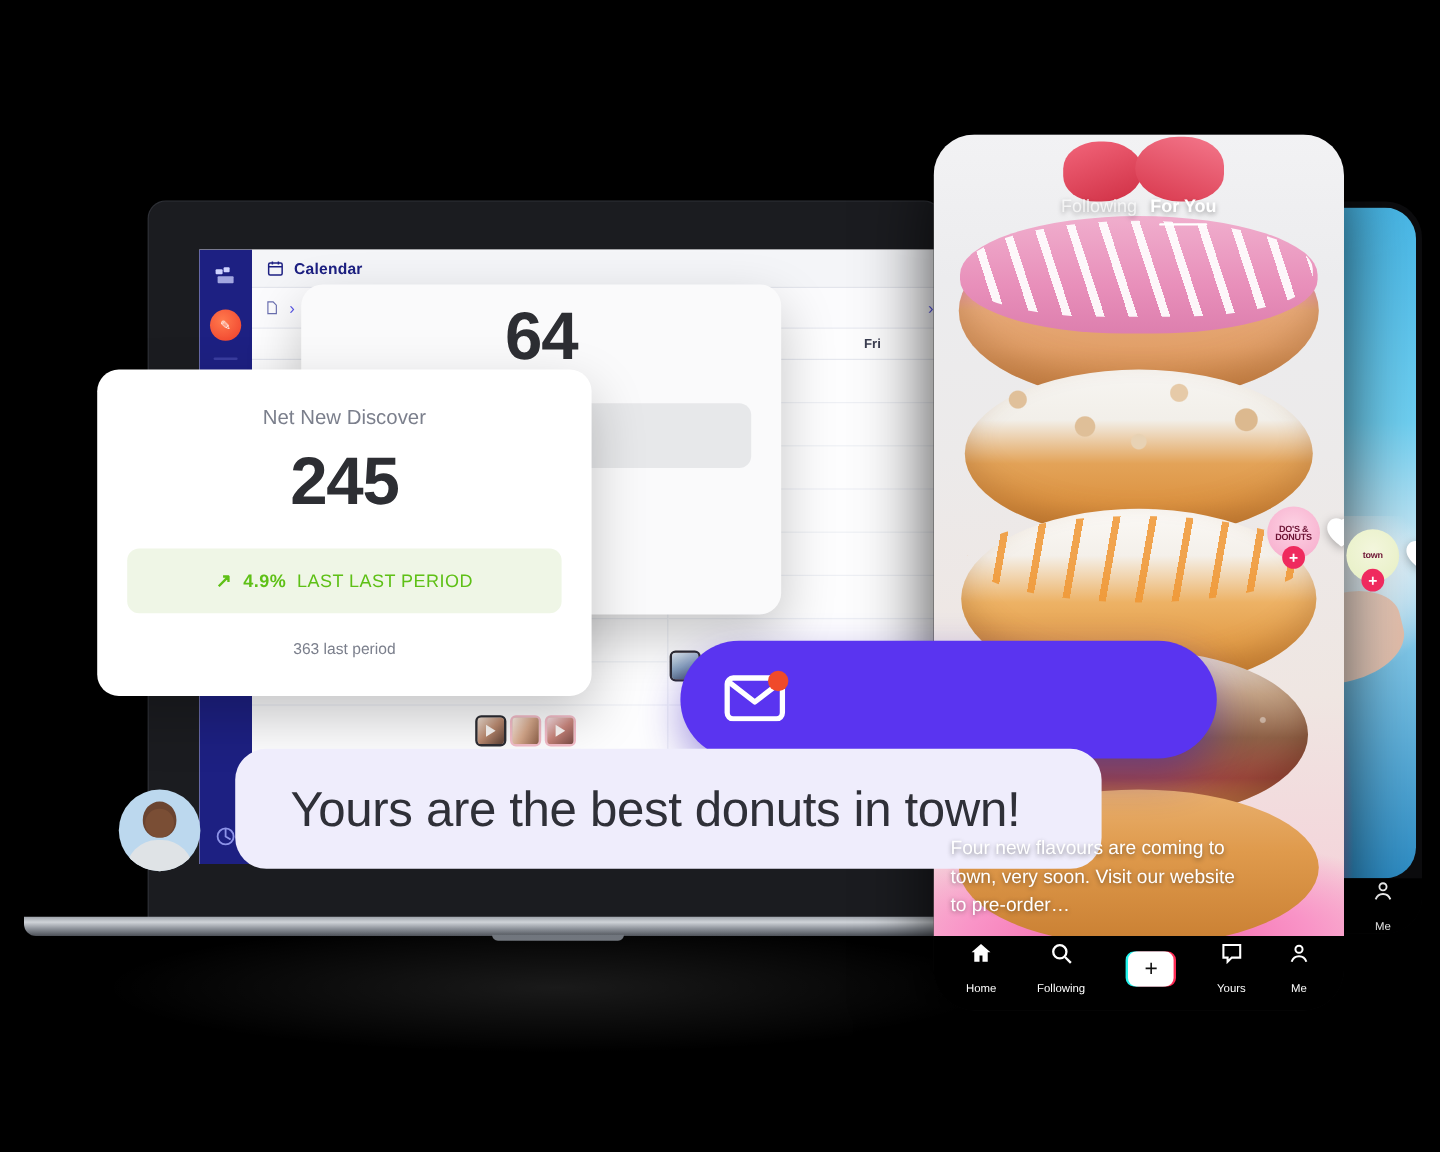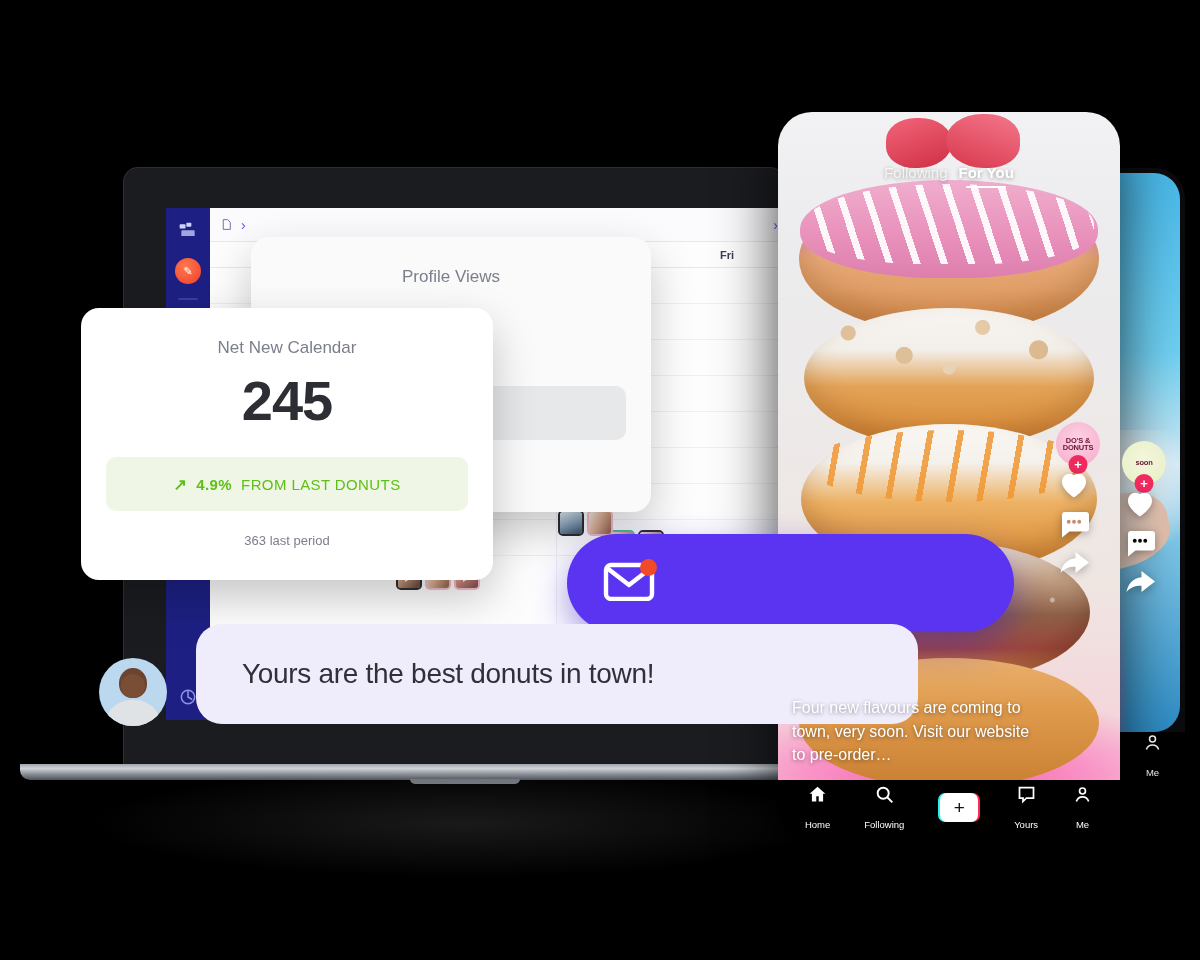--- a/index.html
+++ b/index.html
@@ -208,21 +208,21 @@
   }
   .pf-tab { color:rgba(255,255,255,.72); font-size:15px; text-shadow:0 1px 4px rgba(0,0,0,.35); }
   .pf-tab.active { color:#fff; font-weight:bold; position:relative; }
   .pf-tab.active::after {
     content:''; position:absolute; left:14%; right:14%; bottom:-7px; height:2.5px;
     background:#fff; border-radius:2px;
   }
 
   .pf-actions {
     position:absolute; right:16px; top:310px; width:48px; display:flex;
-    flex-direction:column; align-items:flex-start; z-index:6;
+    flex-direction:row; align-items:center; z-index:6;
   }
   .act-avatar { position:relative; width:44px; height:44px; }
   .act-avatar .ring {
     width:44px;height:44px;border-radius:50%;
     background: radial-gradient(circle at 50% 40%, #fdd3e4, #f6a9ca);
     display:flex;align-items:center;justify-content:center;
     text-align:center; line-height:.95;
   }
   .act-avatar .ring span { font-size:7.5px; font-weight:bold; color:#6d1334; letter-spacing:-.2px; }
   .act-avatar .plus {
@@ -280,21 +280,21 @@
   .nc-ico svg { width:52px; height:40px; }
   .nc-dot { position:absolute; right:2px; top:-2px; width:17px; height:17px; border-radius:50%; background:#f04a2a; }
   .nc-text { color:#fff; font-size:38px; font-weight:bold; letter-spacing:-.5px; }
 
   
   .bubble {
     position:absolute; left:196px; top:624px; width:722px; height:100px;
     background:#efedfc; border-radius:26px;
     display:flex; align-items:center; padding-left:46px;
   }
-  .bubble-text { color:#2f3038; font-size:28px; letter-spacing:-.3px; }
+  .bubble-text { color:#2f3038; font-size:41px; letter-spacing:-.3px; }
   .bubble-avatar {
     position:absolute; left:99px; top:658px; width:68px; height:68px; border-radius:50%;
     overflow:hidden; background:#bcd8ee;
   }
   .ba-head { position:absolute; left:20px; top:10px; width:28px; height:30px; border-radius:50% 50% 46% 46%;
              background:#6b4430; }
   .ba-body { position:absolute; left:6px; bottom:-6px; width:56px; height:32px; border-radius:26px 26px 0 0;
              background:#dfe3e6; }
   .ba-face { position:absolute; left:22px; top:16px; width:24px; height:24px; border-radius:50%;
              background:#7a4e35; }
@@ -304,21 +304,21 @@
 
 <div id="stage">
 
   <div class="phone-back">
     <div class="media">
       <div class="surf-foam"></div>
       <div class="board"></div>
       <div class="pf-actions" style="right:10px; top:268px;">
         <div class="act-avatar">
           <div class="ring" style="background:radial-gradient(circle at 50% 40%,#f3f6dd,#e6efc2);">
-            <span>soon</span>
+            <span>town</span>
           </div>
           <div class="plus">+</div>
         </div>
         <div class="act-ico">
           <svg viewBox="0 0 24 24" fill="#fff">
               <path d="M12 21s-8-5.1-8-10.3C4 7.4 6.3 5.2 9 5.2c1.7 0 3 .9 3 .9s1.3-.9 3-.9c2.7 0 5 2.2 5 5.5C20 15.9 12 21 12 21z"></path>
             </svg>
         </div>
         <div class="act-ico">
           <svg viewBox="0 0 24 24" fill="#fff">
@@ -376,20 +376,29 @@
           <div style="flex:1"></div>
           <div class="sb-icon" style="margin-bottom:10px">
             <svg viewBox="0 0 24 24" fill="none" stroke="#8d93e8" stroke-width="1.8">
                 <circle cx="12" cy="12" r="8"></circle>
                 <path d="M12 4v8l5 3"></path>
               </svg>
           </div>
         </div>
 
         <div class="app-main">
+          <div class="app-topbar">
+            <span class="cal-ico">
+              <svg viewBox="0 0 24 24" fill="none" stroke="#1d2082" stroke-width="2">
+                  <rect x="3" y="5" width="18" height="16" rx="2"></rect>
+                  <path d="M3 10h18M8 3v4M16 3v4"></path>
+                </svg>
+            </span>
+            <span class="app-title">Calendar</span>
+          </div>
 
           <div class="app-toolbar">
             <span class="tb-left">
               <svg viewBox="0 0 24 24" fill="none" stroke="#6a6fb0" stroke-width="1.8">
                   <path d="M6 3h8l5 5v13H6z"></path>
                 </svg>
             </span>
             <span class="tb-chev">›</span>
             <span class="tb-spacer"></span>
             <span class="tb-chev">›</span>
@@ -590,35 +599,34 @@
         <svg viewBox="0 0 24 24" fill="none" stroke="#fff" stroke-width="1.9">
             <circle cx="12" cy="8" r="3.4"></circle>
             <path d="M5 20c1.2-3.6 4-5.2 7-5.2s5.8 1.6 7 5.2"></path>
           </svg>
         <span>Me</span>
       </div>
     </div>
   </div>
 
   <div class="card card-profile">
-    <div class="card-title">Profile Views</div>
     <div class="card-big">64</div>
     <div class="pill grey">
       <span class="lab">T PERIOD</span>
     </div>
     <div class="card-foot">riod</div>
   </div>
 
   <div class="card card-followers">
-    <div class="card-title">Net New Calendar</div>
+    <div class="card-title">Net New Discover</div>
     <div class="card-big">245</div>
     <div class="pill green">
       <span class="arrow">↗</span>
       <span>4.9%</span>
-      <span class="lab">FROM LAST DONUTS</span>
+      <span class="lab">LAST LAST PERIOD</span>
     </div>
     <div class="card-foot">363 last period</div>
   </div>
 
   <div class="new-comment">
     <div class="nc-ico">
       <svg viewBox="0 0 26 20" fill="none" stroke="#fff" stroke-width="2.2" stroke-linejoin="round">
         <rect x="1.5" y="2" width="23" height="17" rx="2.5"></rect>
         <path d="M2 3.5l11 8.5 11-8.5"></path>
       </svg>

